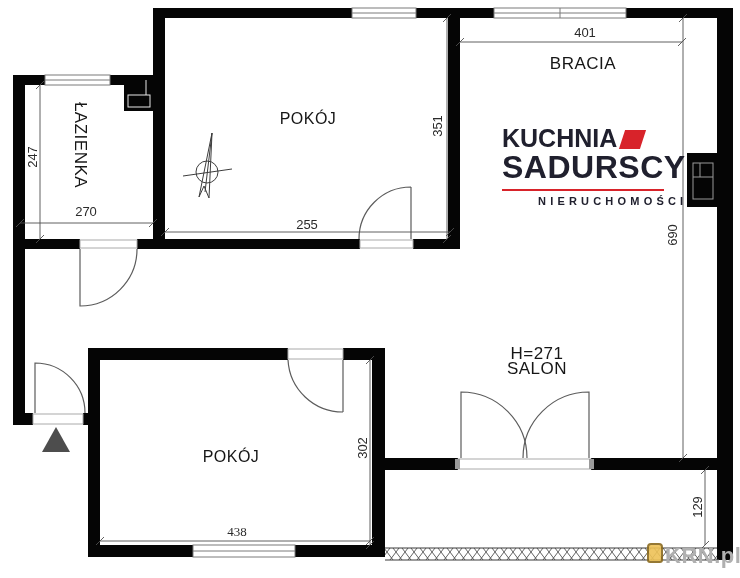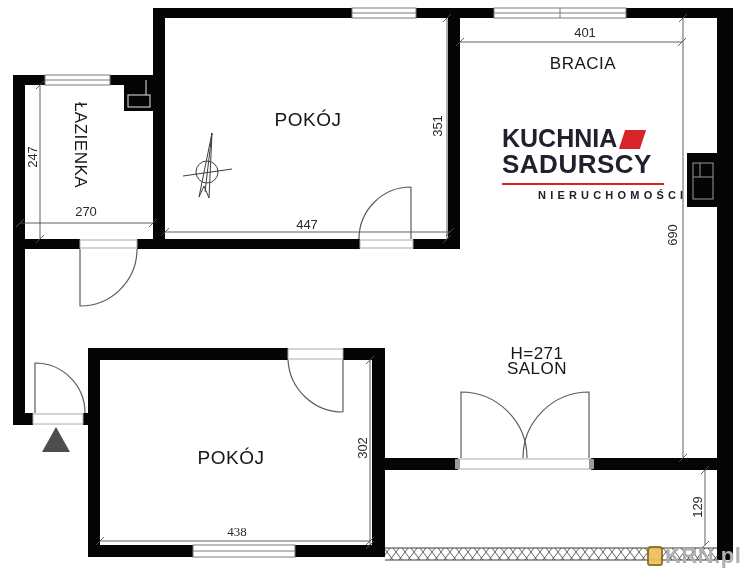--- a/index.html
+++ b/index.html
@@ -7,40 +7,40 @@
     position:relative;width:740px;height:578px;background:#ffffff;overflow:hidden;
     font-family:"Liberation Sans",sans-serif;
   }
   #plan-svg{position:absolute;left:0;top:0;}
   .lbl{
     position:absolute;transform:translate(-50%,-50%);
     color:#1c1c1c;white-space:nowrap;line-height:1;
   }
   .lbl.vup{transform:translate(-50%,-50%) rotate(-90deg);}
   .lbl.vdown{transform:translate(-50%,-50%) rotate(90deg);}
-  .room{font-size:19px;letter-spacing:0.5px;color:#161616;}
+  .room{font-size:16px;letter-spacing:0.5px;color:#161616;}
   .room.sm{font-size:17px;}
   .dim{font-size:13px;color:#2b2b2b;}
   
   #logo{position:absolute;left:502px;top:125px;width:172px;}
   .logo-row{display:flex;align-items:flex-end;}
   .logo-word{
     font-weight:bold;font-size:25px;letter-spacing:0px;color:#20202e;line-height:1.05;
   }
-  .logo-word.w2{font-size:26px;letter-spacing:0.5px;}
+  .logo-word.w2{font-size:32px;letter-spacing:0.5px;}
   #logo-accent{
     width:21px;height:19px;background:#d8232a;margin-left:5px;margin-bottom:2px;
     transform:skewX(-18deg);
   }
   #logo-divider{height:2px;background:#d8232a;margin:4px 0 4px 0;width:162px;}
   .logo-sub{
     font-size:11px;letter-spacing:4.2px;color:#20202e;font-weight:bold;padding-left:36px;
   }
   
-  #watermark{position:absolute;left:647px;top:543px;display:flex;align-items:center;}
+  #watermark{position:absolute;left:647px;top:543px;display:flex;align-items:flex-start;}
   #krn-icon{
     width:12px;height:16px;background:#eec257;border:2px solid #8a6a1f;
     border-radius:4px 4px 3px 3px;margin-right:2px;opacity:0.9;
   }
   .krn-text{font-size:22px;font-weight:bold;color:#b0b0b0;letter-spacing:0.5px;}
 </style>
 </head>
 <body>
 
 <div id="stage">
@@ -183,21 +183,21 @@
 
   <div class="lbl room sm vdown" style="left:80px;top:145px;">ŁAZIENKA</div>
   <div class="lbl room" style="left:308px;top:119px;">POKÓJ</div>
   <div class="lbl room sm" style="left:583px;top:63px;">BRACIA</div>
   <div class="lbl room sm" style="left:537px;top:340px;margin-top:13px;">H=271</div>
   <div class="lbl room sm" style="left:537px;top:368px;">SALON</div>
   <div class="lbl room" style="left:231px;top:457px;">POKÓJ</div>
 
   <div class="lbl dim" style="left:585px;top:32px;text-align:center;">401</div>
   <div class="lbl dim vup" style="left:437px;top:126px;">351</div>
-  <div class="lbl dim" style="left:307px;top:224px;">447</div>
+  <div class="lbl dim" style="left:307px;top:224px;">255</div>
   <div class="lbl dim vup" style="left:32px;top:157px;">247</div>
   <div class="lbl dim" style="left:86px;top:211px;">270</div>
   <div class="lbl dim vup" style="left:672px;top:235px;">690</div>
   <div class="lbl dim vup" style="left:362px;top:448px;">302</div>
   <div class="lbl dim" style="left:237px;top:531px;font-family:Liberation Serif, serif;">438</div>
   <div class="lbl dim vup" style="left:697px;top:507px;">129</div>
 
   <div id="logo">
     <div class="logo-row">
       <span class="logo-word">KUCHNIA</span>

